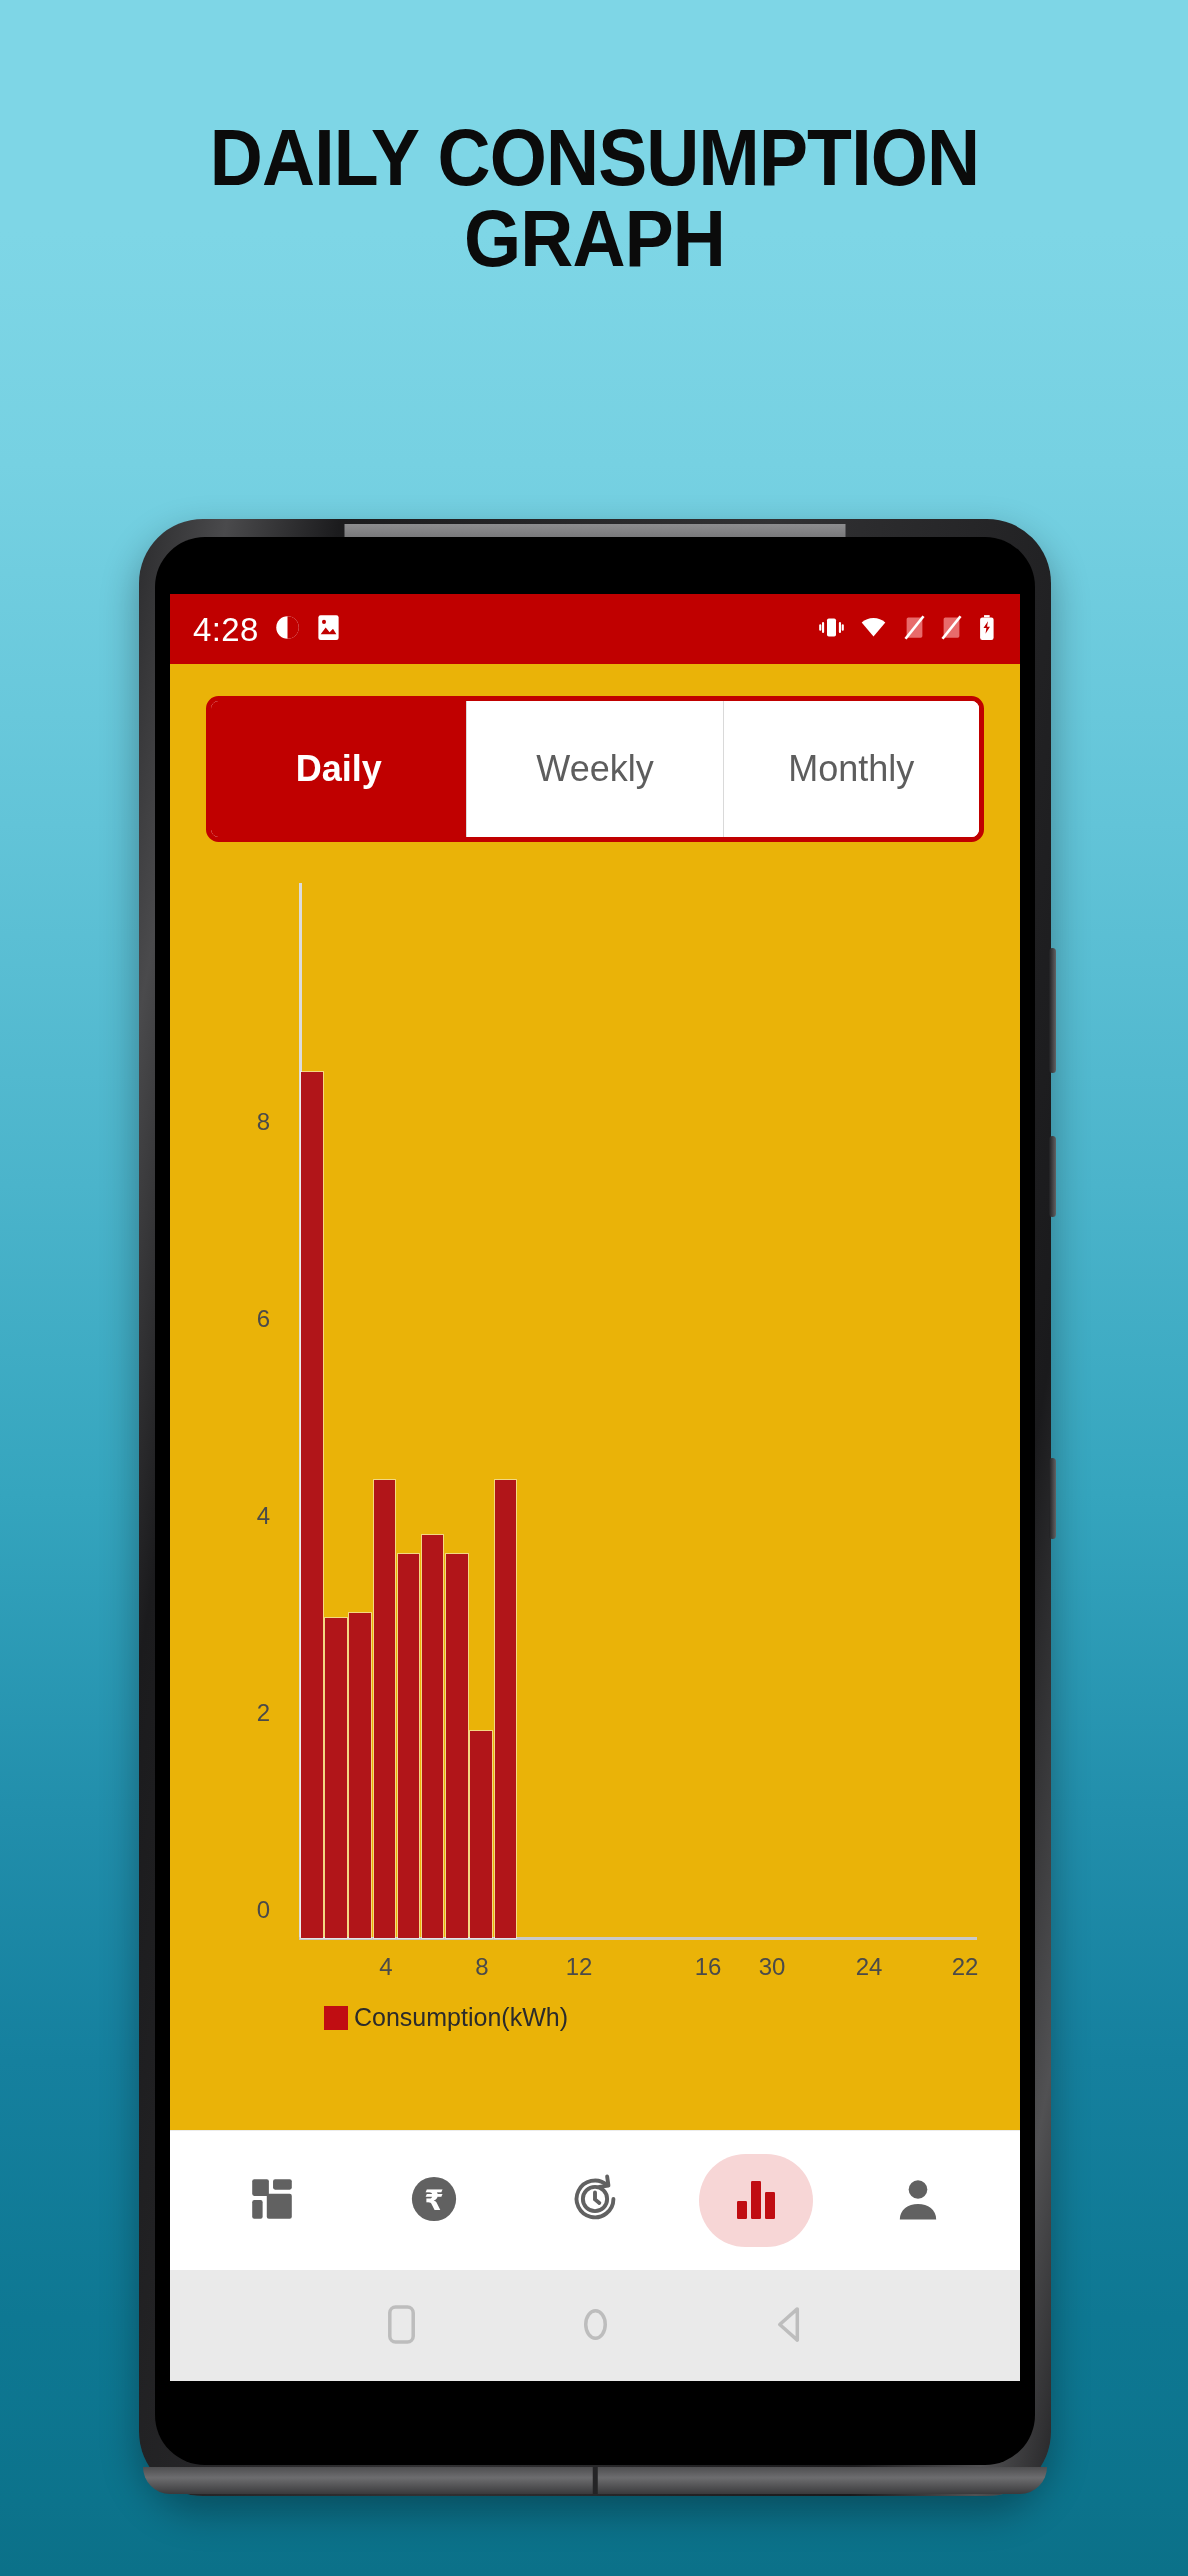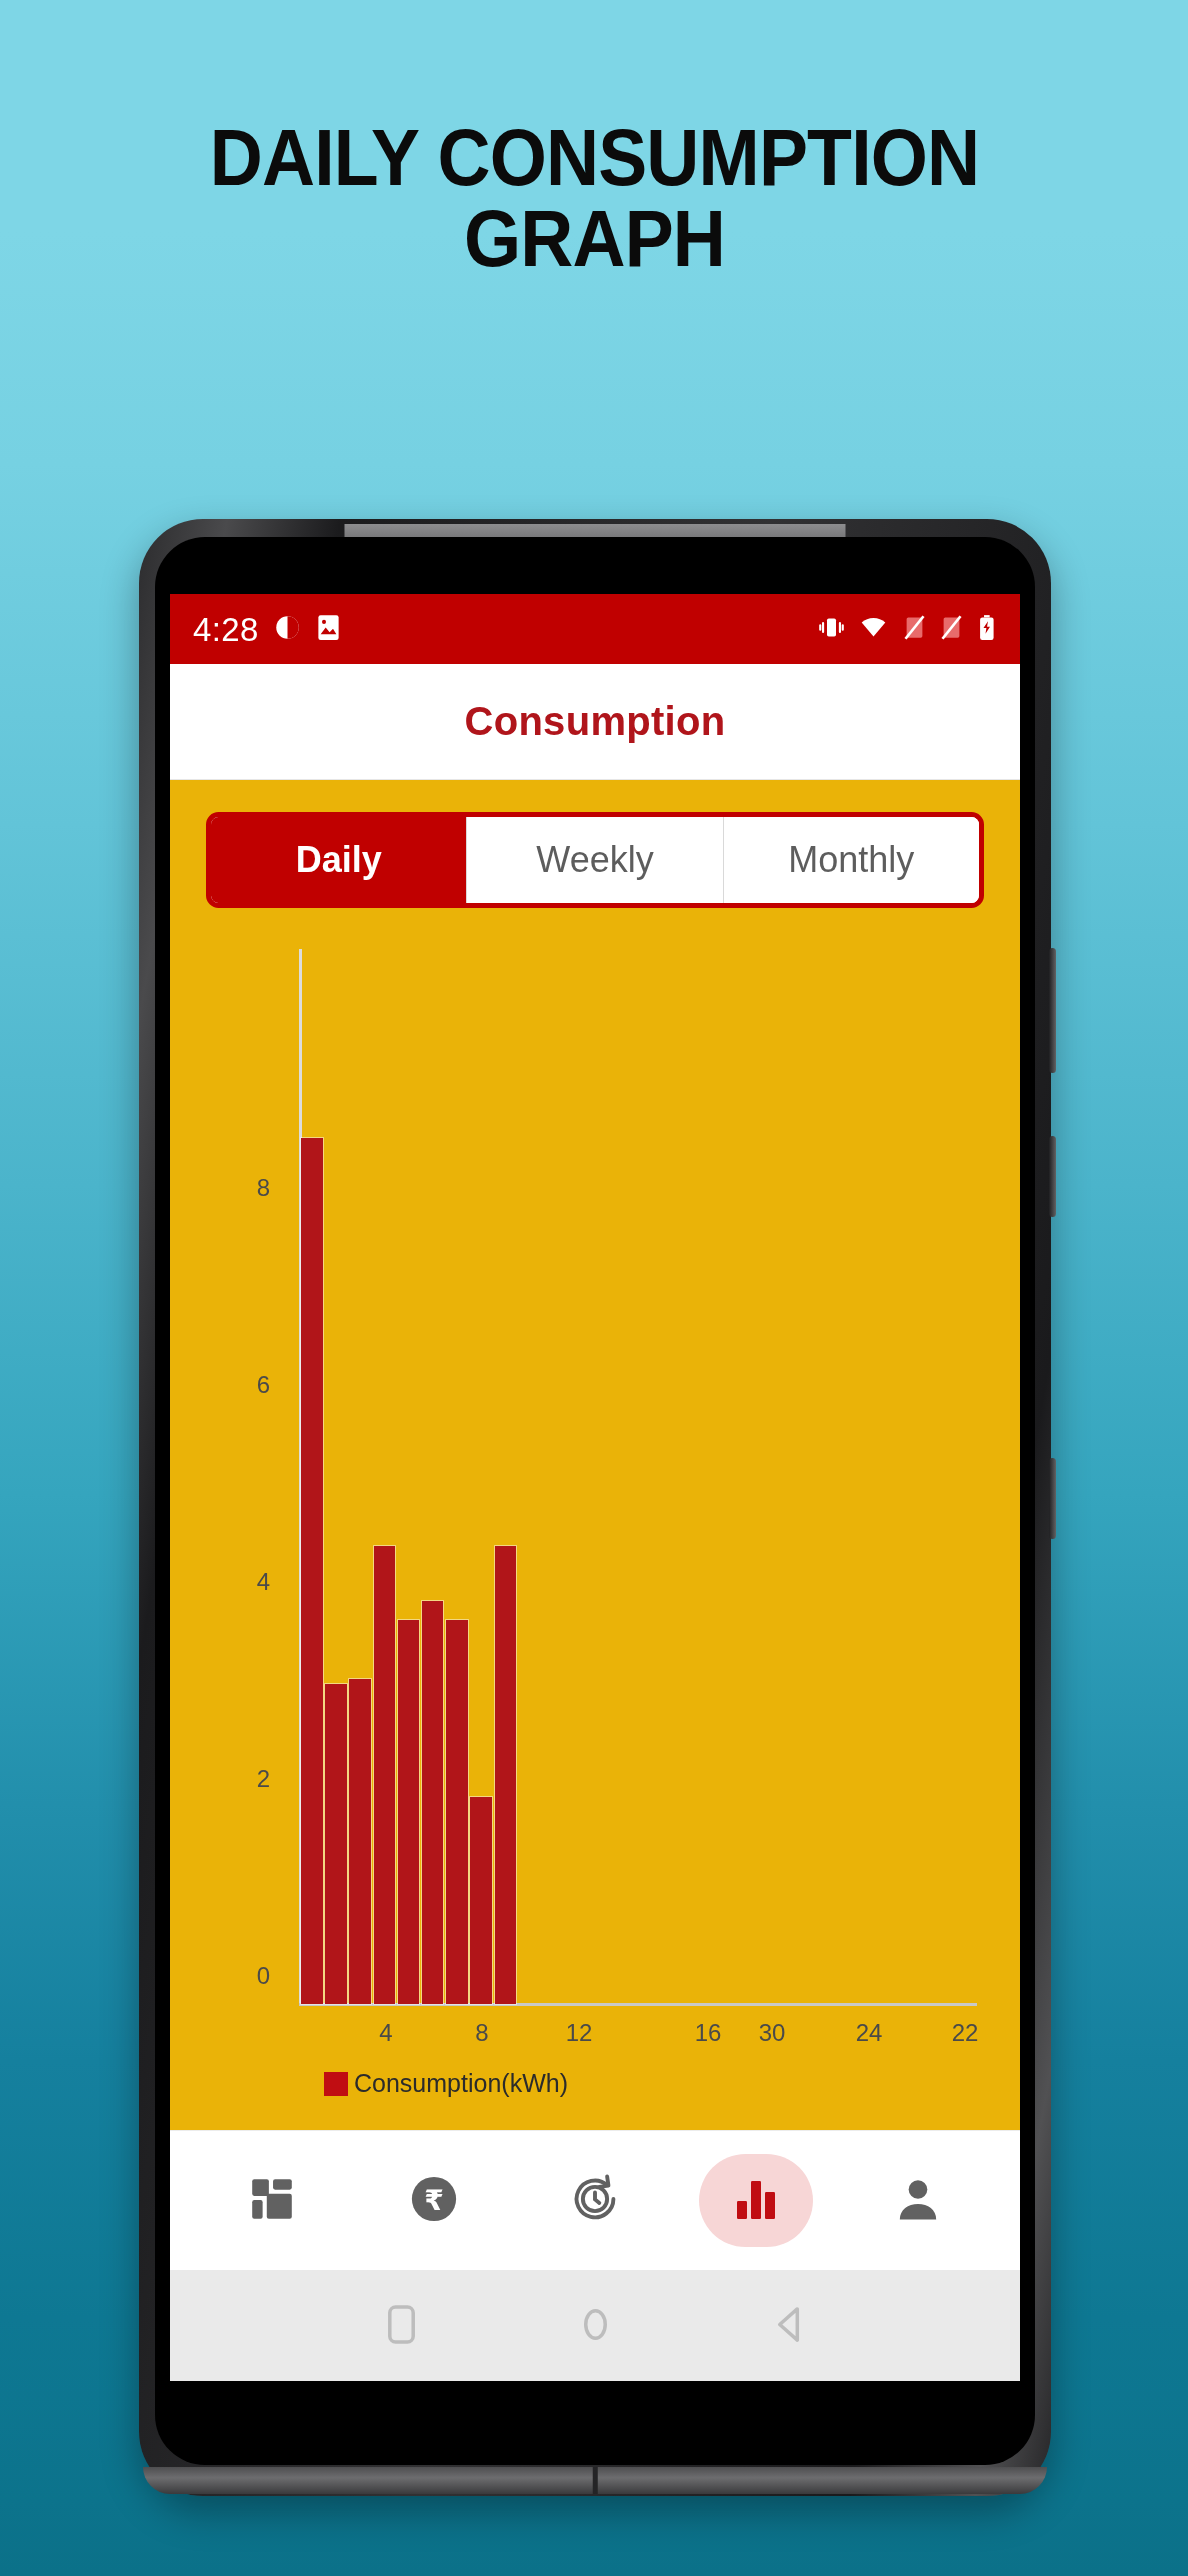--- a/index.html
+++ b/index.html
@@ -106,21 +106,21 @@
     display:flex; align-items:center; justify-content:center;
     border-bottom:0.9px solid #e6e6e6;
   }
   .appbar-title{
     font-size:40px; font-weight:700; color:#B0151B; letter-spacing:0.3px;
   }
 
   
   .segment-wrap{ padding:32px 36px 0 36px; flex:0 0 auto; }
   .segment{
-    display:flex; height:96px;
+    display:flex; height:146px;
     border:5.4px solid #C00000; border-radius:12.5px;
     overflow:hidden; background:#fff;
   }
   .seg{
     flex:1; display:flex; align-items:center; justify-content:center;
     font-size:36px; color:#5d5d5d; background:#fff;
     border-left:1.8px solid #d9d9d9;
   }
   .seg:first-child{ border-left:none; }
   .seg.active{ background:#C00000; color:#fff; font-weight:700; border-left:none; }
@@ -248,23 +248,20 @@
         <span class="ic">
           <svg width="19.7" height="27" viewBox="0 0 16 24">
                 <rect x="5.5" y="1" width="5" height="2" fill="#fff"></rect>
                 <rect x="2" y="3" width="12" height="20" rx="2" fill="#fff"></rect>
                 <path d="M9 6.5l-4 6h2.6l-.8 5 4-6.2H8.2z" fill="#C00000"></path>
               </svg>
         </span>
       </div>
     </div>
 
-    <div class="appbar">
-      <div class="appbar-title">Consumption</div>
-    </div>
 
     <div class="segment-wrap">
       <div class="segment">
         <div class="seg active">Daily</div>
         <div class="seg">Weekly</div>
         <div class="seg">Monthly</div>
       </div>
     </div>
 
     <div class="chart-area">

